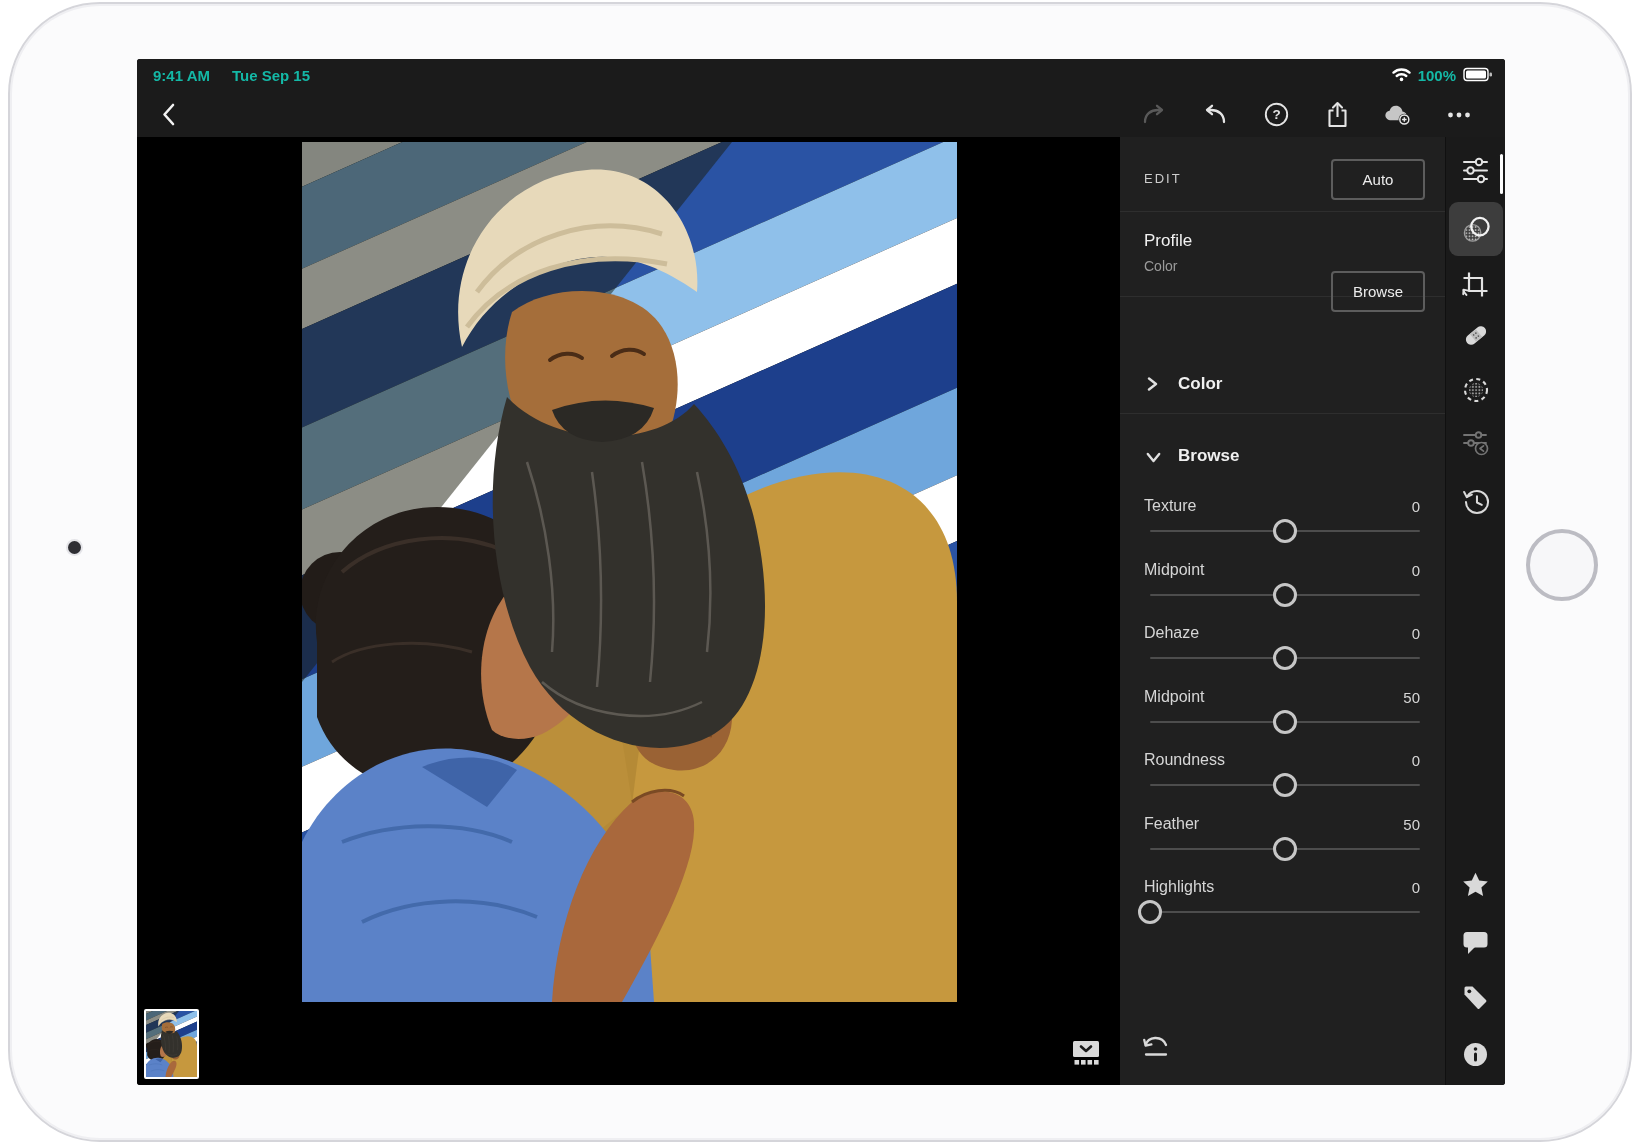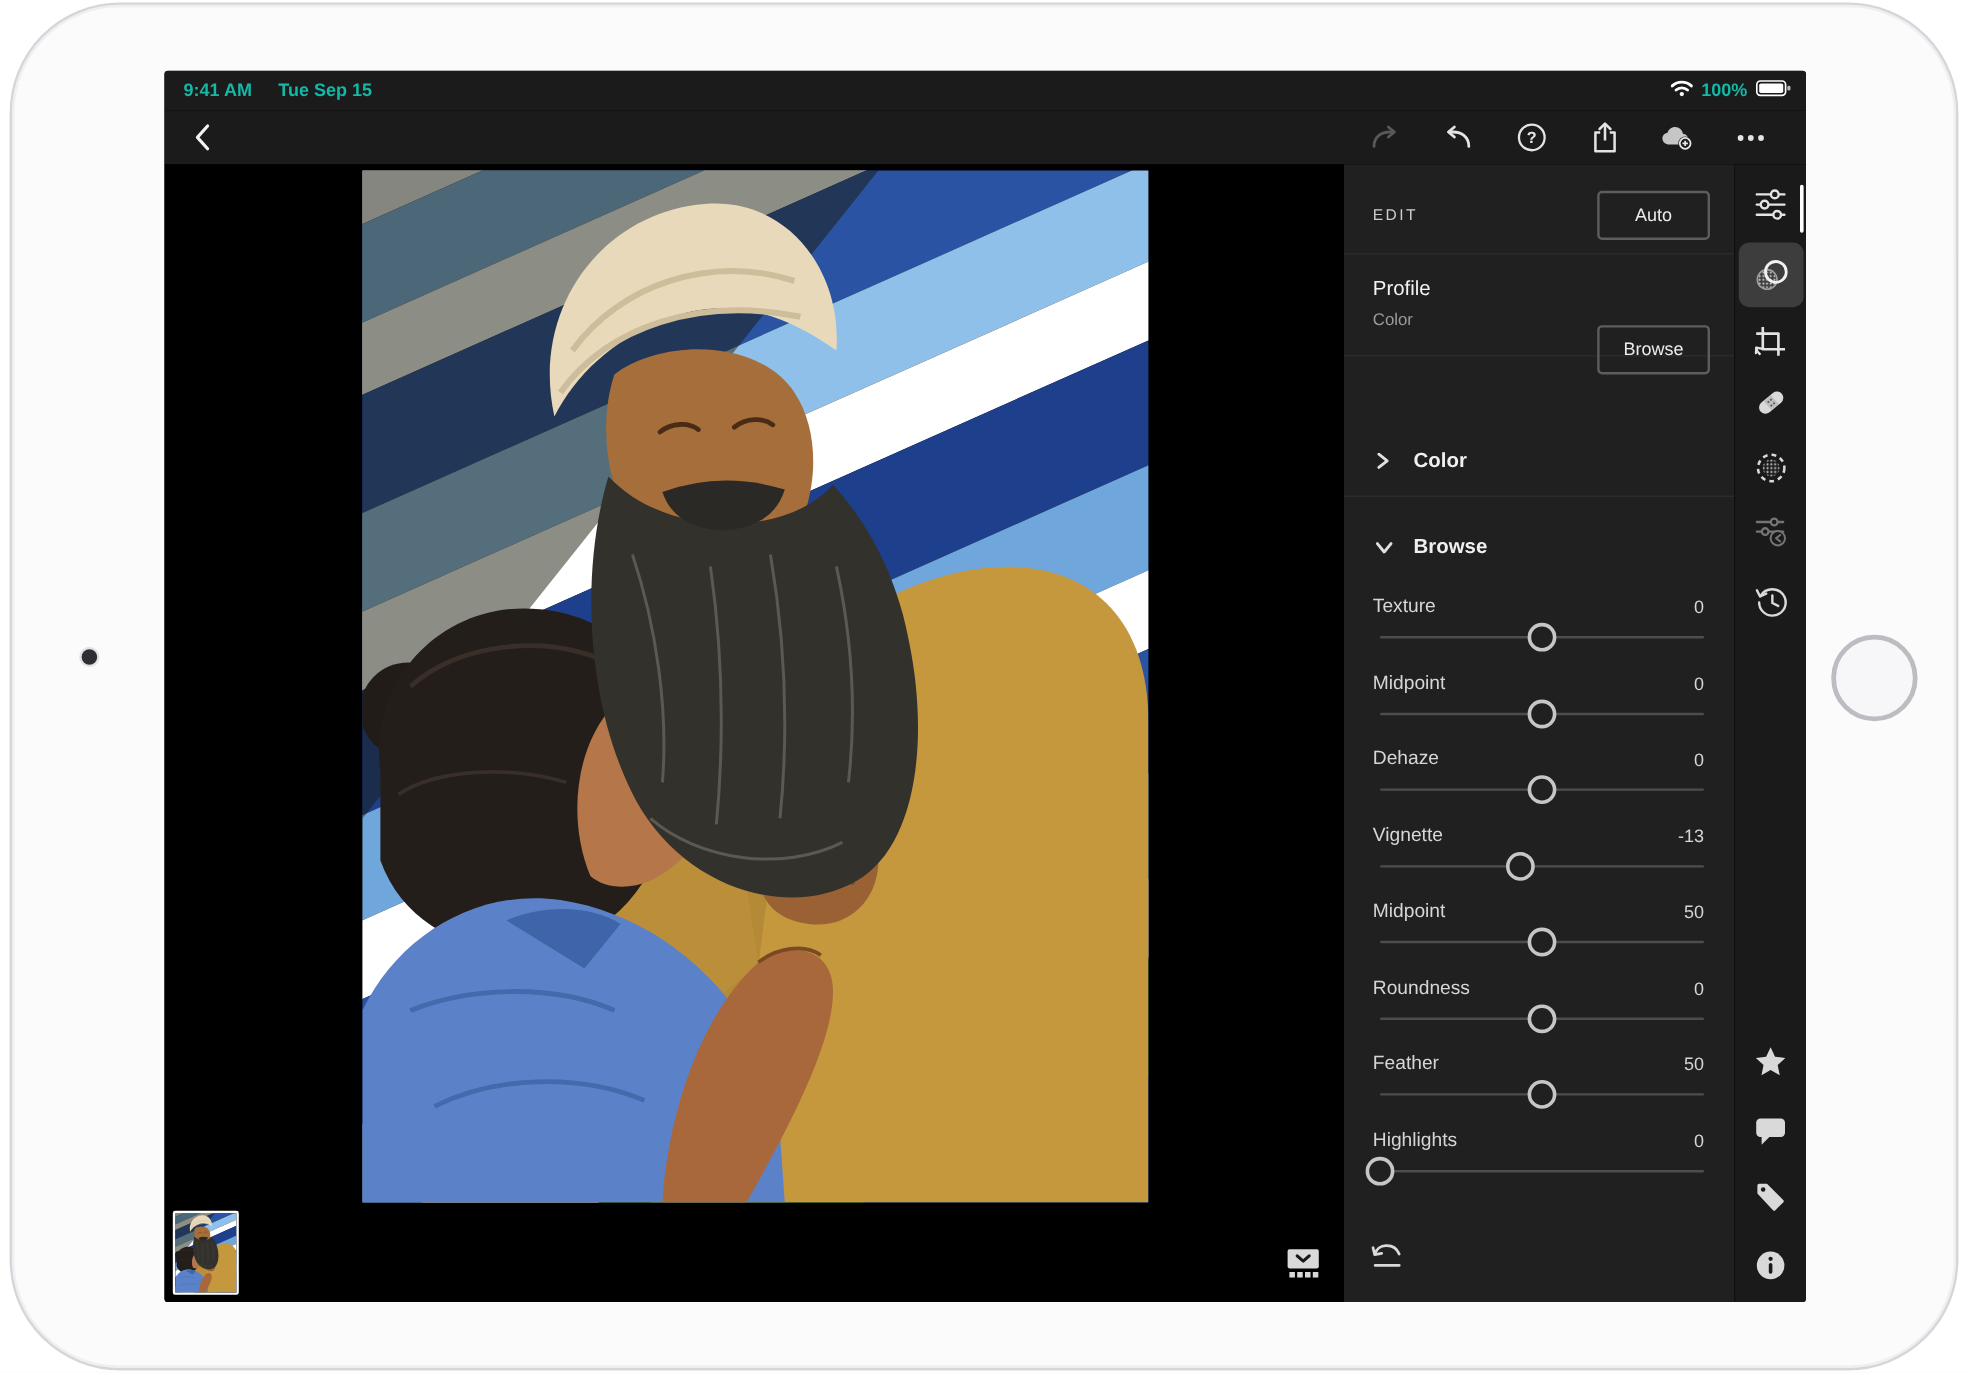--- a/index.html
+++ b/index.html
@@ -312,27 +312,20 @@
                 </div>
             </div>
             <div class="slider-row">
               <span class="s-label">Dehaze</span>
               <span class="s-value">0</span>
               <div class="s-track">
                   <div class="s-knob" style="left: 50%;"></div>
                 </div>
             </div>
             <div class="slider-row">
-              <span class="s-label">Vignette</span>
-              <span class="s-value">-13</span>
-              <div class="s-track">
-                  <div class="s-knob" style="left: 43.5%;"></div>
-                </div>
-            </div>
-            <div class="slider-row">
               <span class="s-label">Midpoint</span>
               <span class="s-value">50</span>
               <div class="s-track">
                   <div class="s-knob" style="left: 50%;"></div>
                 </div>
             </div>
             <div class="slider-row">
               <span class="s-label">Roundness</span>
               <span class="s-value">0</span>
               <div class="s-track">

